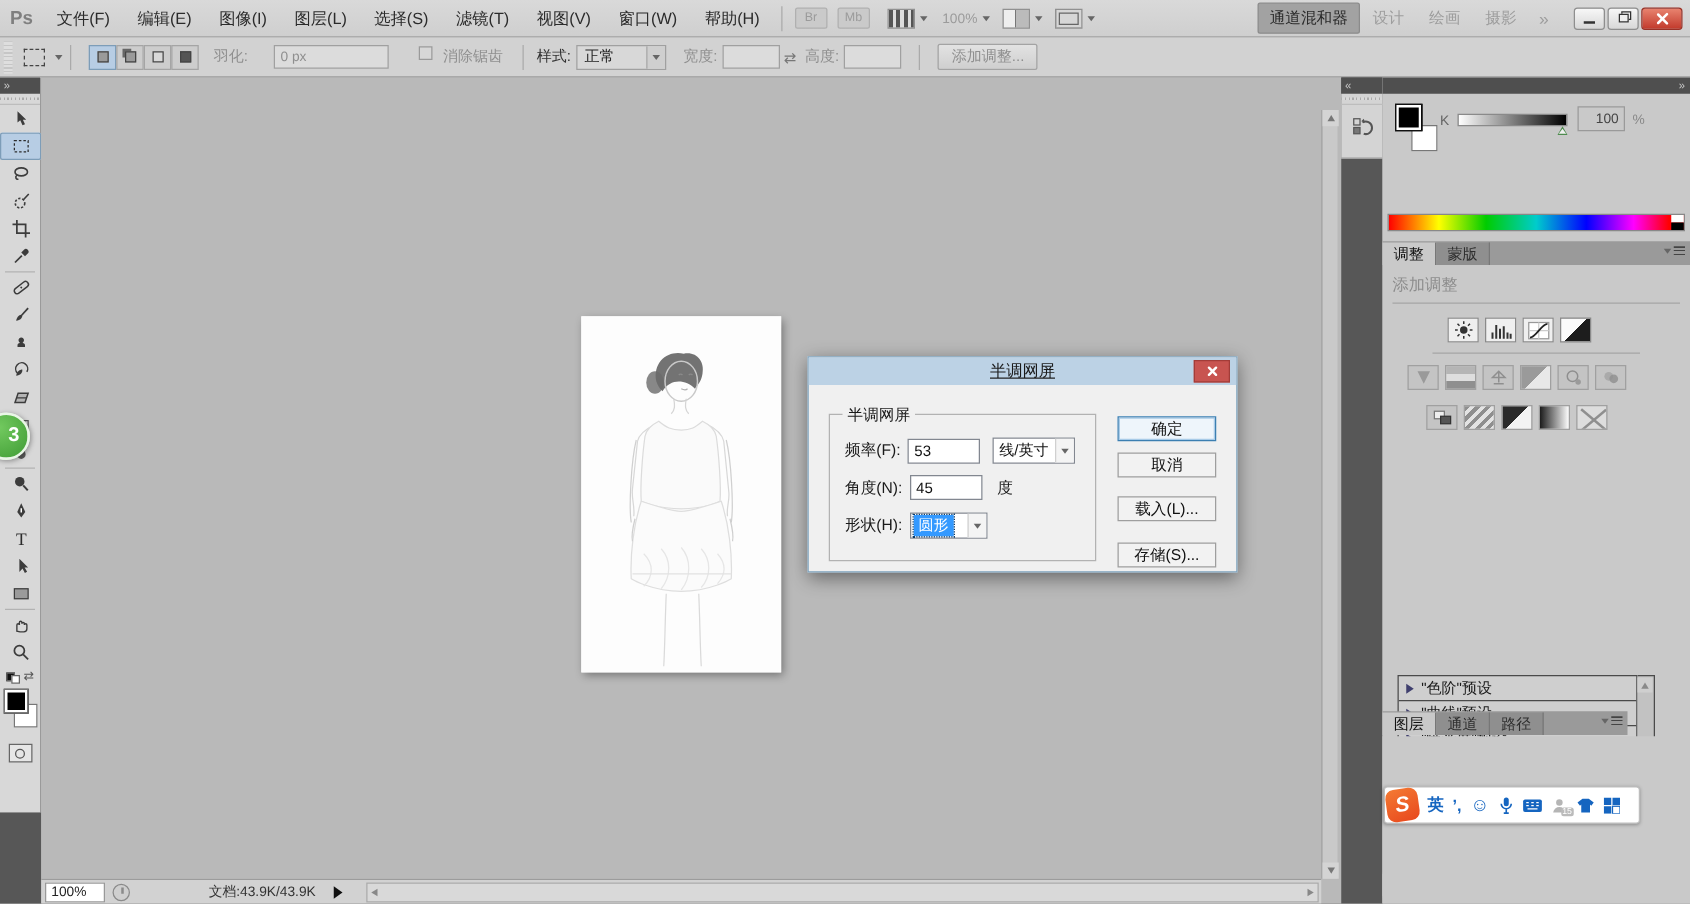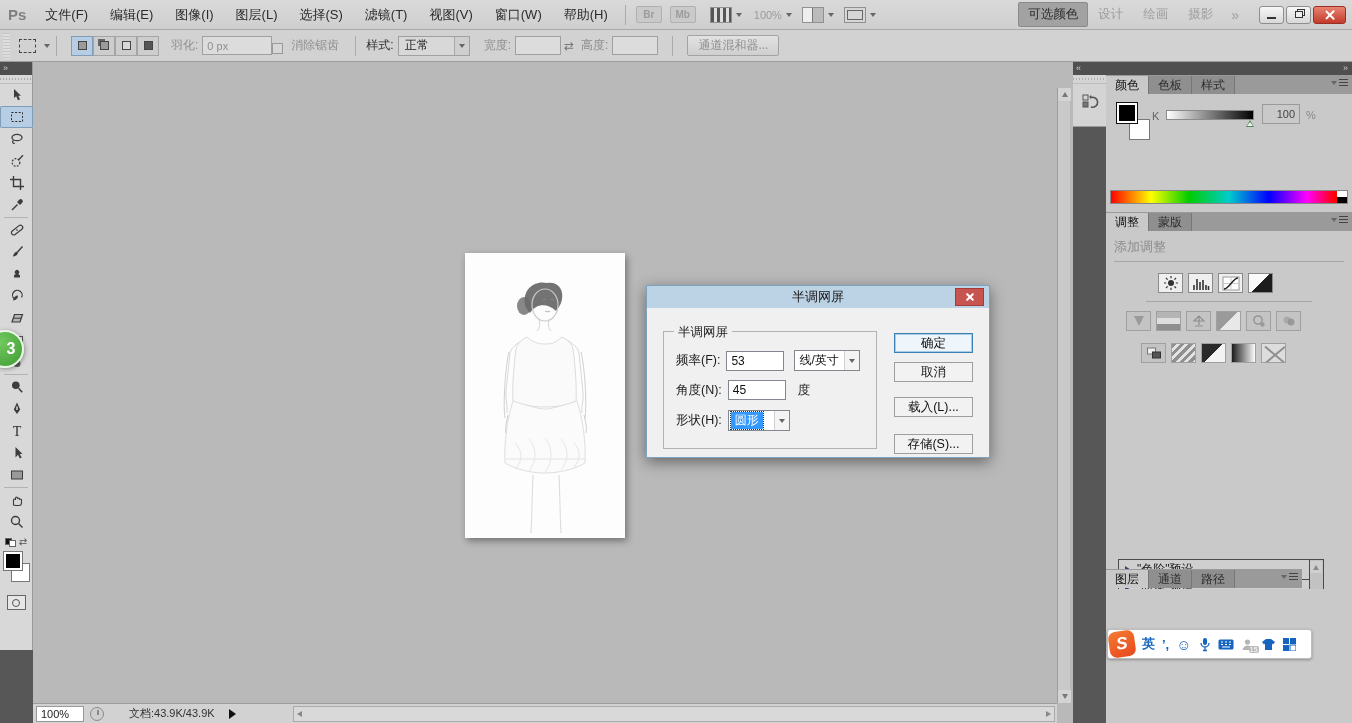--- a/index.html
+++ b/index.html
@@ -9,21 +9,21 @@
        background:#b9b9b9;}
   .abs{position:absolute;}
 
   
   #menubar{left:0;top:0;width:1352px;height:30px;background:linear-gradient(#d9d9d9,#cfcfcf);
            border-bottom:1px solid #a8a8a8;display:flex;align-items:center;}
   .pslogo{margin:0 8px 0 8px;font-weight:bold;font-size:15px;color:#7f7f7f;letter-spacing:0;}
   .menu-item{padding:0 11px;font-size:13px;color:#2b2b2b;line-height:30px;cursor:default;}
   .vsep{width:1px;height:20px;background:#aaa;margin:0 6px;}
   .mini-btn{width:26px;height:17px;border:1px solid #b0b0b0;border-radius:2px;background:#cacaca;
-            color:#9b9b9b;font-size:10px;display:flex;align-items:center;justify-content:center;margin:0 4px;font-weight:bold;}
+            color:#9b9b9b;font-size:10px;display:flex;align-items:center;justify-content:center;margin:0 4px;}
   .bar-ico{width:22px;height:16px;border:1px solid #909090;background:linear-gradient(#e8e8e8,#c2c2c2);margin-left:10px;}
   .film{background:repeating-linear-gradient(90deg,#555 0 3px,#ddd 3px 6px);}
   .panes{background:linear-gradient(90deg,#eee 0 9px,#777 9px 10px,#bbb 10px 22px);}
   .brack{background:#d6d6d6;box-shadow:inset 0 0 0 2px #d6d6d6, inset 0 0 0 3px #666;}
   .caret-dn{width:0;height:0;border-left:3.5px solid transparent;border-right:3.5px solid transparent;
             border-top:4px solid #666;margin-left:4px;}
   .zoom-gray{color:#9b9b9b;margin-left:12px;font-size:11px;}
   #workspaces{display:flex;align-items:center;margin-left:auto;}
   .ws-active{background:#a2a2a2;border:1px solid #8b8b8b;color:#2a2a2a;padding:3px 9px;border-radius:2px;font-size:12.5px;}
   .ws{color:#9d9d9d;padding:3px 10px;font-size:12.5px;}
@@ -96,21 +96,21 @@
   .tri-dn{width:0;height:0;border-left:3.5px solid transparent;border-right:3.5px solid transparent;border-top:5px solid #777;}
   .tri-lf{width:0;height:0;border-top:3.5px solid transparent;border-bottom:3.5px solid transparent;border-right:5px solid #888;}
   .tri-rt{width:0;height:0;border-top:3.5px solid transparent;border-bottom:3.5px solid transparent;border-left:5px solid #888;}
 
   
   #statusbar{left:33px;top:703px;width:1024px;height:20px;background:#d2d2d2;border-top:1px solid #9c9c9c;
              display:flex;align-items:center;font-size:11px;}
   .zoomfield{width:48px;height:16px;background:#fff;border:1px solid #999;margin-left:3px;padding:1px 4px;color:#222;}
   .clockico{width:14px;height:14px;border:1px solid #8a8a8a;border-radius:50%;margin-left:6px;position:relative;background:#cfcfcf;}
   .clockico:before{content:"";position:absolute;left:6px;top:2px;width:1.5px;height:5px;background:#8a8a8a;}
-  .docinfo{margin-left:25px;color:#333;}
+  .docinfo{margin-left:63px;color:#333;}
   .status-flyout{margin-left:14px;}
   .tri-rt-b{width:0;height:0;border-top:5px solid transparent;border-bottom:5px solid transparent;border-left:7px solid #111;}
   #hscroll{position:absolute;left:260px;top:2px;width:762px;height:16px;background:#d9d9d9;border:1px solid #aaa;display:flex;align-items:center;justify-content:space-between;padding:0 3px;}
 
   
   #strip{left:1073px;top:62px;width:33px;height:661px;background:#575757;}
   .strip-body{height:52px;background:#d4d4d4;border-bottom:1px solid #9a9a9a;}
   .hist-btn{width:24px;height:24px;margin:6px auto 0;display:flex;align-items:center;justify-content:center;}
 
   
@@ -166,21 +166,21 @@
   #ime{left:1107px;top:629px;width:205px;height:30px;background:#fff;border:1px solid #bdbdbd;border-radius:3px;
        box-shadow:0 1px 3px rgba(0,0,0,.3);display:flex;align-items:center;z-index:60;}
   .slogo{width:26px;height:26px;margin-left:1px;background:linear-gradient(160deg,#f47a33,#e8481d);border-radius:7px;
          transform:rotate(-8deg);display:flex;align-items:center;justify-content:center;color:#fff;font-weight:bold;font-size:17px;font-style:italic;}
   .ime-item{color:#1565c0;font-weight:bold;font-size:13px;margin-left:7px;display:flex;align-items:center;}
   .ime-item.gray{color:#a7a7a7;position:relative;}
   .b15{position:absolute;right:-5px;bottom:-2px;background:#bbb;color:#fff;font-size:7px;border-radius:2px;padding:0 1px;font-weight:normal;}
 
   
   #dialog{left:646px;top:285px;width:344px;height:173px;background:#f0f0f0;border:1px solid #7da2bd;
-          box-shadow:0 4px 14px rgba(0,0,0,.45);z-index:50;}
+          box-shadow:0 4px 14px rgba(0,0,0,.45);z-index:50;text-decoration:underline;}
   .dtitle{height:22px;background:#bcd2e5;display:flex;align-items:center;justify-content:center;
           font-size:13px;color:#1a1a1a;position:relative;}
   .dclose{position:absolute;right:5px;top:2px;width:29px;height:18px;background:#c85450;border:1px solid #a33c38;
           display:flex;align-items:center;justify-content:center;}
   .dclose .glyph-x:before,.dclose .glyph-x:after{height:10px;top:0;width:2px;}
   .dgroup{position:absolute;left:16px;top:45px;width:214px;height:118px;border:1px solid #b2b2b2;}
   .dlegend{position:absolute;left:10px;top:-8px;background:#f0f0f0;padding:0 4px;font-size:12.5px;color:#1a1a1a;}
   .drow{position:absolute;left:12px;display:flex;align-items:center;font-size:12.5px;color:#1a1a1a;}
   .dinput{width:58px;height:20px;border:1px solid #828790;background:#fff;font-size:12px;padding:1px 4px;color:#111;
           font-family:"Liberation Sans","DejaVu Sans",sans-serif;}
@@ -225,21 +225,21 @@
       <div class="caret-dn"></div>
     <div style="display:flex;align-items:center">
       <div class="bar-ico panes"></div>
         <div class="caret-dn"></div>
     </div>
     <div style="display:flex;align-items:center">
       <div class="bar-ico brack"></div>
         <div class="caret-dn"></div>
     </div>
     <div id="workspaces">
-      <div class="ws-active">可选颜色</div>
+      <div class="ws-active">通道混和器</div>
       <div class="ws">设计</div>
       <div class="ws">绘画</div>
       <div class="ws">摄影</div>
       <div class="ws-more">»</div>
       <div class="winbtns">
         <div class="wbtn">
             <div class="glyph-min"></div>
           </div>
         <div class="wbtn">
             <div class="glyph-rest"></div>
@@ -264,40 +264,40 @@
           <div class="mode-sq" style="box-shadow:-3px -3px 0 -1px #666"></div>
         </div>
       <div class="mode-btn">
           <div class="mode-sq" style="background:#d8d8d8"></div>
         </div>
       <div class="mode-btn">
           <div class="mode-sq" style="background:#555"></div>
         </div>
     </div>
     <span class="lbl-dis">羽化:</span>
-    <input class="tbox" style="width: 70px;" readonly="" value="0 px">
-    <span style="display:flex;align-items:flex-end;margin-left:0">
+    <input class="tbox" style="width: 92px; margin-left: 17px;" readonly="" value="0 px">
+    <span style="display:flex;align-items:flex-start;margin-left:24px">
       <span class="chk"></span>
       <span class="lbl-dis">消除锯齿</span>
     </span>
     <div class="vsep" style="margin-left:12px"></div>
     <span class="lbl">样式:</span>
     <div class="dd" style="width:72px">
       <span>正常</span>
       <div class="caret-box">
           <div class="caret-dn" style="margin:0"></div>
         </div>
     </div>
     <span class="lbl-dis" style="margin-left:14px">宽度:</span>
     <input class="tbox" style="width: 46px;" readonly="">
     <span class="swapico">⇄</span>
     <span class="lbl-dis">高度:</span>
     <input class="tbox" style="width: 46px;" readonly="">
     <div class="vsep" style="margin-left:14px"></div>
-    <div class="btn-gray" style="margin-left:8px">通道混和器...</div>
+    <div class="btn-gray" style="margin-left:8px">添加调整...</div>
   </div>
 
   <div id="tooldock" class="abs">
     <div class="dock-head">»</div>
     <div class="grip-dots"></div>
     <div class="tool">
         <svg width="16" height="16" viewBox="0 0 16 16">
           <path d="M5 2v9l2.2-1.8L9 13.2l2-.8-1.7-3.7H12z" fill="#3c3c3c"></path>
         </svg>
       </div>
@@ -481,29 +481,20 @@
             <path d="M10 14a5 5 0 1 0-1-9" fill="none" stroke="#555" stroke-width="1.6"></path>
             <path d="M8 4l2-2 1 3z" fill="#555"></path>
           </svg>
       </div>
     </div>
   </div>
 
   <div id="dock" class="abs">
     <div class="dock-head right">»</div>
 
-    <div class="tabsrow">
-      <div class="ptab active">颜色</div>
-      <div class="ptab">色板</div>
-      <div class="ptab">样式</div>
-      <div class="pmenu">
-          <div class="caret-dn" style="margin:0"></div>
-          <div class="bars"></div>
-        </div>
-    </div>
     <div class="colorpanel">
       <div class="fgbg">
         <div class="b"></div>
         <div class="f"></div>
       </div>
       <div class="klabel">K</div>
       <div class="kslider"></div>
       <div class="kmark"></div>
       <div class="kval">100</div>
       <div class="kpct">%</div>

